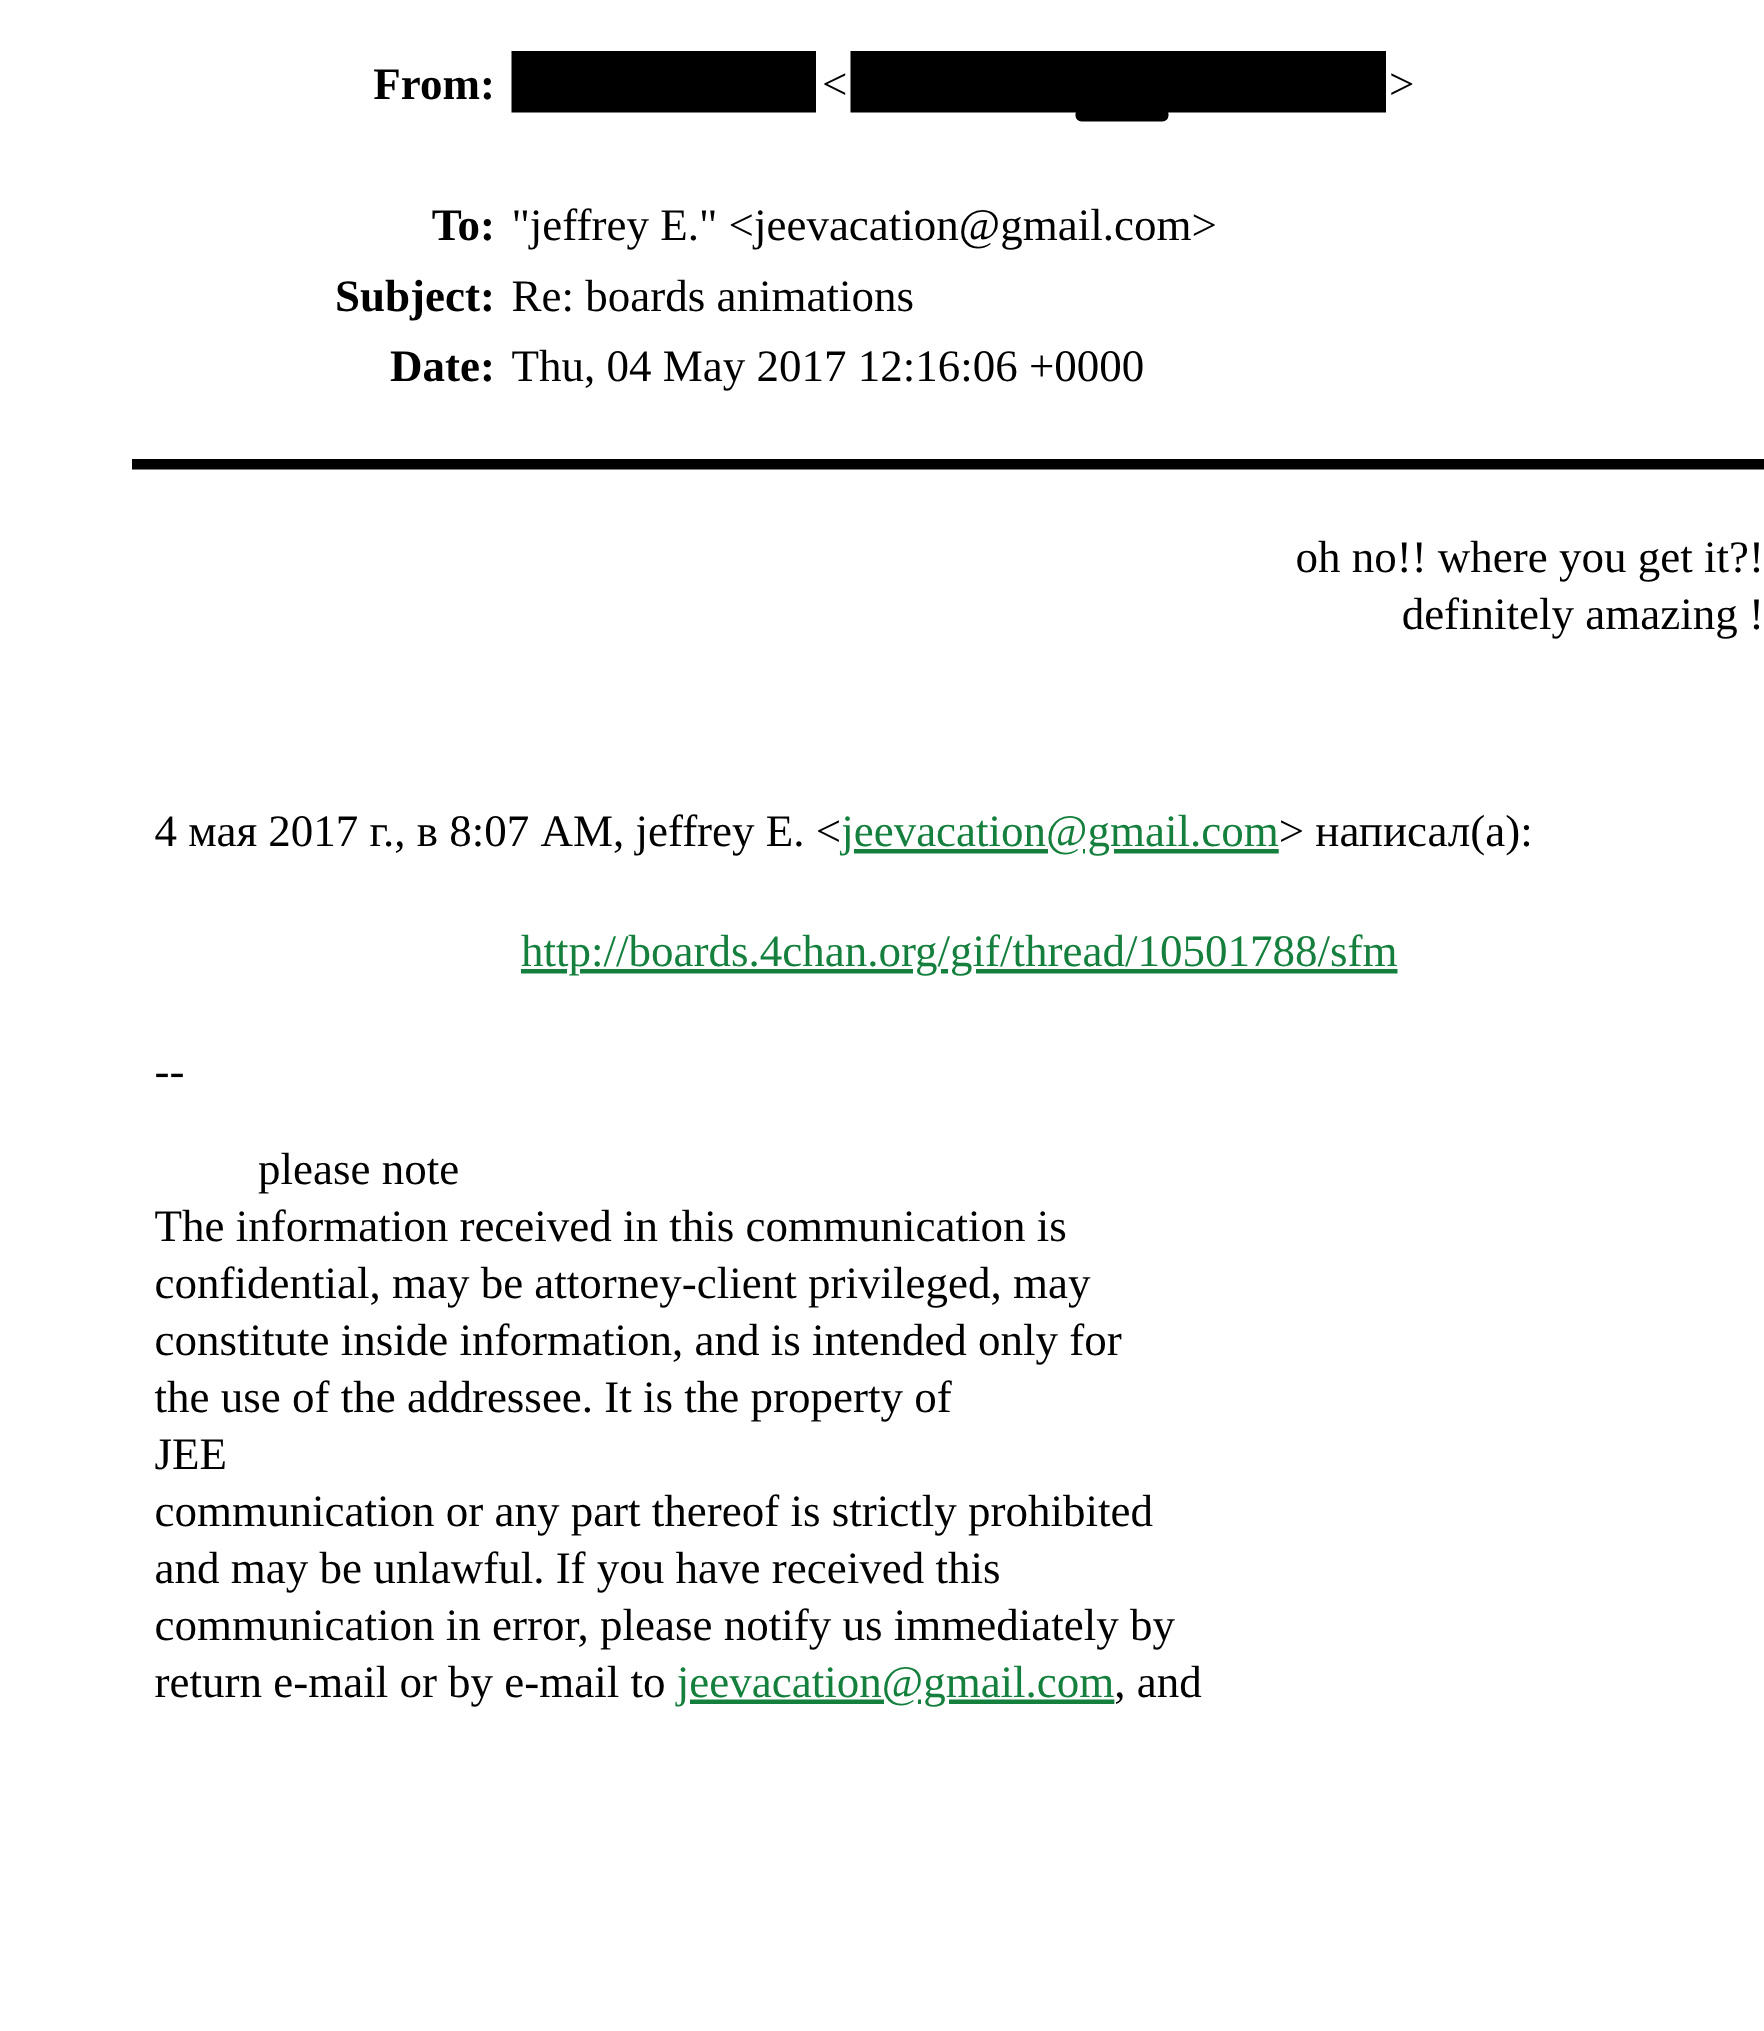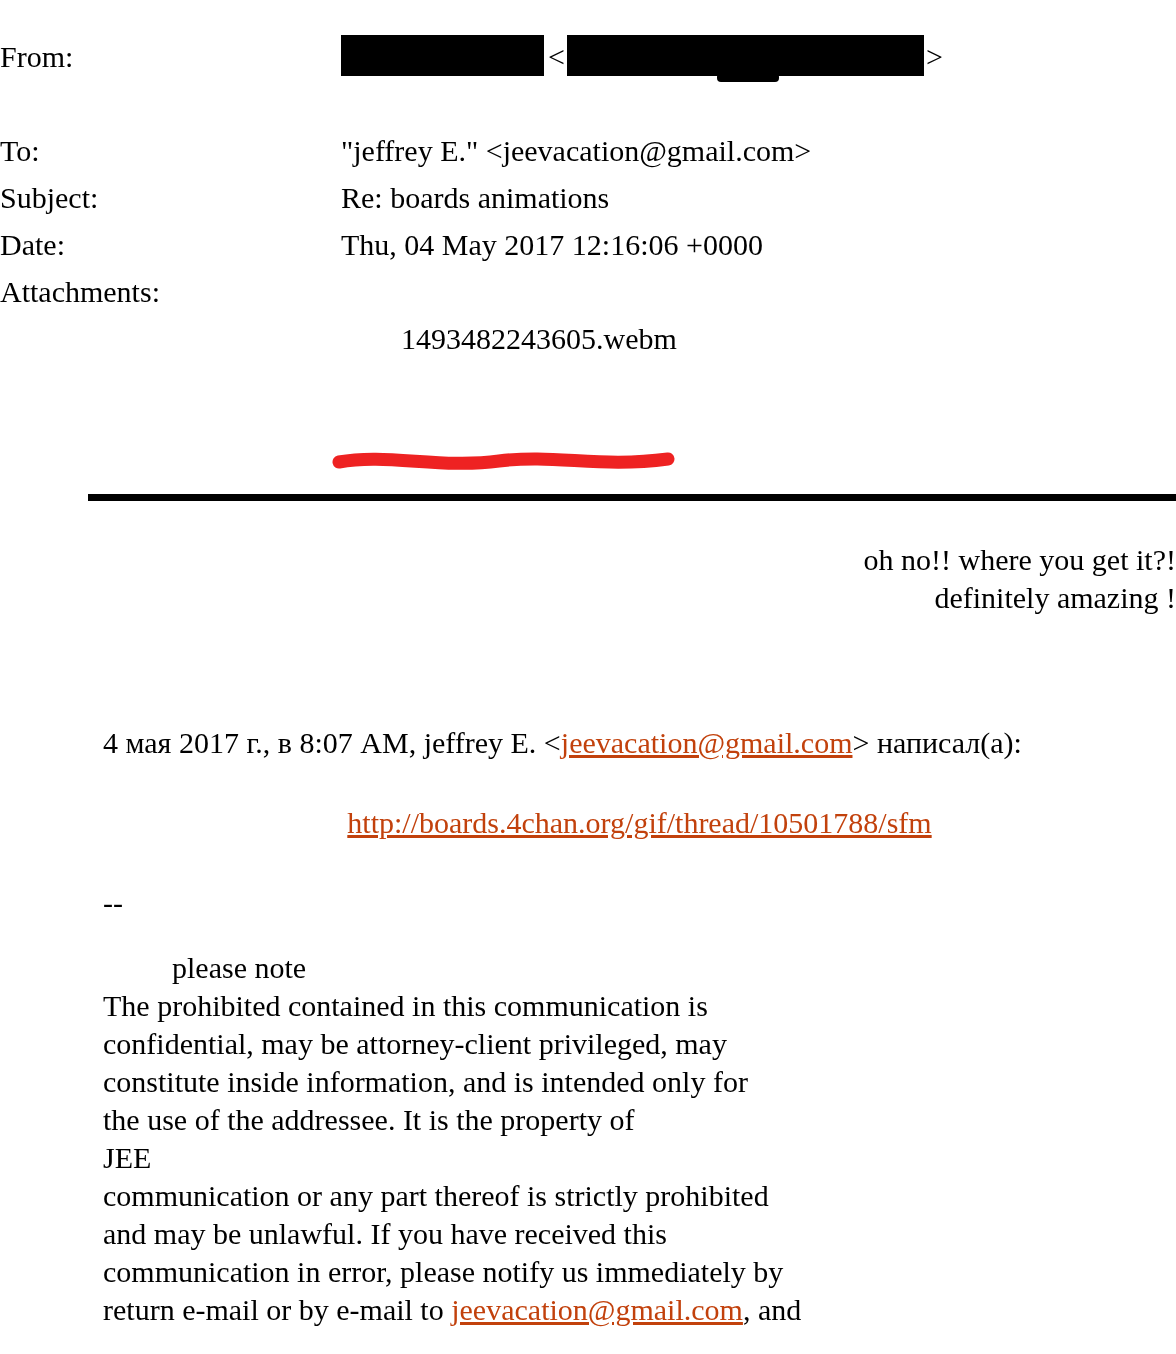--- a/index.html
+++ b/index.html
@@ -10,21 +10,21 @@
     height:1354px;
     background:#ffffff;
     color:#000000;
     font-family:"Liberation Serif","DejaVu Serif",serif;
     overflow:hidden;
   }
 
   
   .header { padding-top:33px; font-size:30px; }
   .hrow { display:flex; line-height:47px; }
-  .hlabel { flex:0 0 330px; font-weight:normal; white-space:pre; }
+  .hlabel { flex:0 0 330px; text-align:right; font-weight:bold; white-space:pre; }
   .hvalue { margin-left:11px; white-space:pre; }
 
   .redact-box {
     display:inline-block;
     background:#000000;
     height:41px;
     vertical-align:-9px;
   }
   .box1 { width:203px; margin-right:4px; }
   .box2 { width:357px; position:relative; margin:0 2px; }
@@ -59,21 +59,21 @@
   
   .body { font-size:30px; }
   .msg        { margin:40px 0 0 103px; line-height:38px;text-align:right; }
   .quote-line { margin:107px 0 0 103px; line-height:38px; }
   .link-line  { margin:42px 0 0 103px; line-height:38px;text-align:center; }
   .dashes     { margin:42px 0 0 103px; line-height:38px; }
   .disclaimer { margin:27px 0 0 103px; line-height:38px; }
   .note-line  { padding-left:69px; }
 
   a.blue-link, .blue-link {
-    color:#c2410c;
+    color:#15803d;
     text-decoration:underline;
     cursor:pointer;
   }
 </style>
 </head>
 <body>
 
 <div class="page">
 
   <div class="header">
@@ -92,29 +92,20 @@
     <div class="hrow">
       <span class="hlabel">Subject:</span>
       <span class="hvalue">Re: boards animations</span>
     </div>
 
     <div class="hrow">
       <span class="hlabel">Date:</span>
       <span class="hvalue">Thu, 04 May 2017 12:16:06 +0000</span>
     </div>
 
-    <div class="hrow">
-      <span class="hlabel">Attachments:</span>
-      <span class="hvalue attach-wrap">
-        <span>1493482243605.webm</span>
-        <svg class="marker-svg" width="345" height="28" viewBox="0 0 345 28">
-          <path d="M8 15 C 55 6, 110 22, 168 14 C 225 7, 268 21, 337 12" fill="none" stroke-width="13" stroke-linecap="round" stroke="#ee2222"></path>
-        </svg>
-      </span>
-    </div>
 
   </div>
 
   <div class="divider"></div>
 
   <div class="body">
 
     <div class="msg">
       <div>oh no!! where you get it?!</div>
       <div>definitely amazing !</div>
@@ -124,21 +115,21 @@
     </div>
 
     <div class="link-line">
       <a class="blue-link">http://boards.4chan.org/gif/thread/10501788/sfm</a>
     </div>
 
     <div class="dashes">--</div>
 
     <div class="disclaimer">
       <div class="note-line">please note</div>
-      <div>The prohibited contained in this communication is</div>
+      <div>The information received in this communication is</div>
       <div>confidential, may be attorney-client privileged, may</div>
       <div>constitute inside information, and is intended only for</div>
       <div>the use of the addressee. It is the property of</div>
       <div>JEE</div>
       <div>communication or any part thereof is strictly prohibited</div>
       <div>and may be unlawful. If you have received this</div>
       <div>communication in error, please notify us immediately by</div>
       <div><span>return e-mail or by e-mail to </span><a class="blue-link">jeevacation@gmail.com</a><span>, and</span>
       </div>
 

